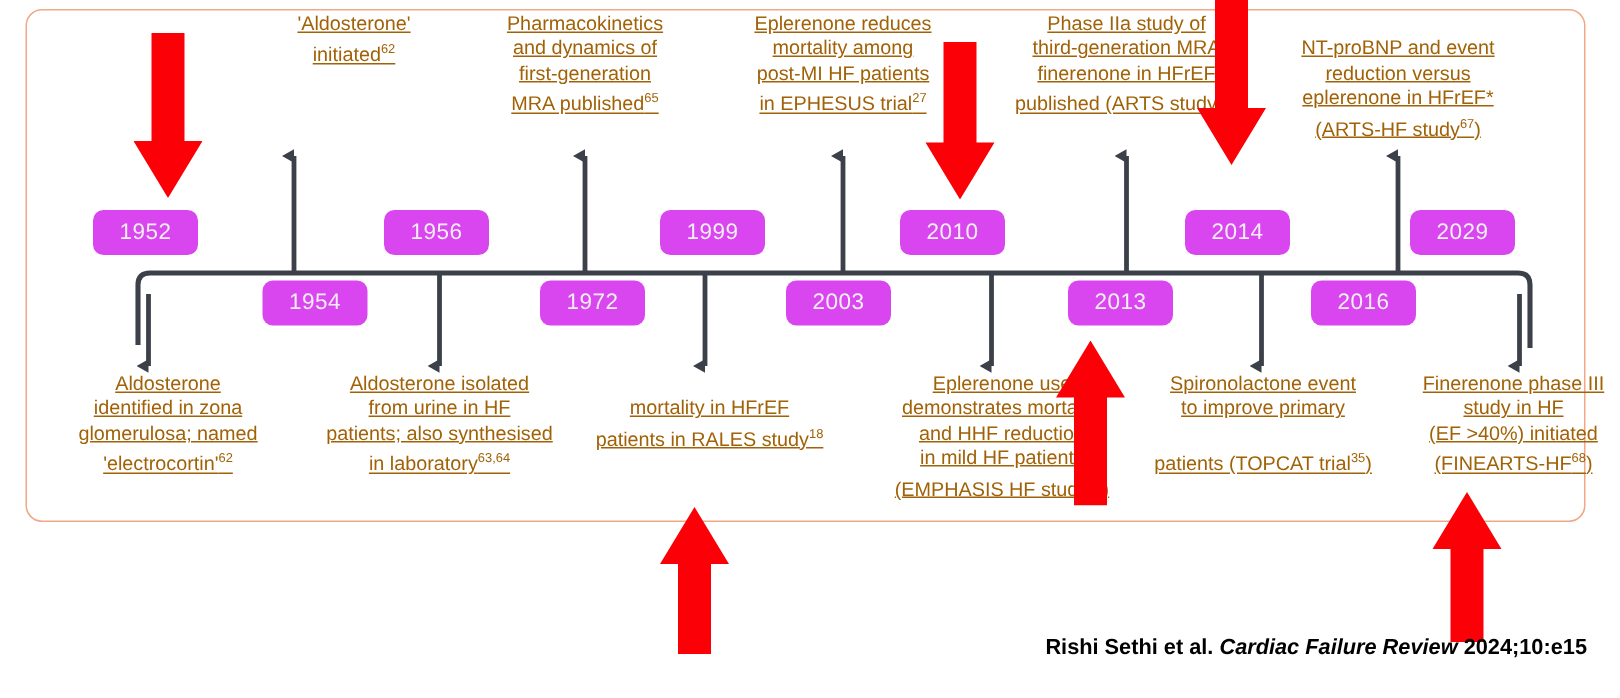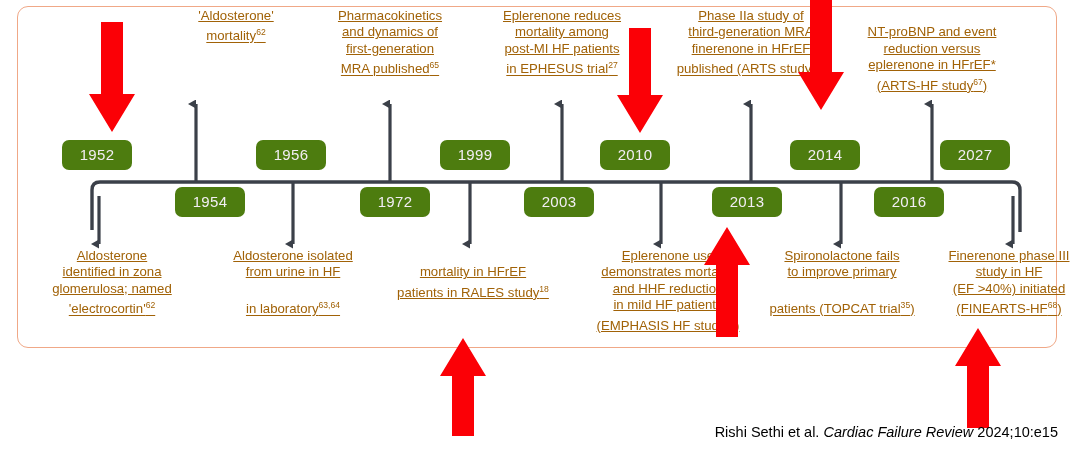--- a/index.html
+++ b/index.html
@@ -27,21 +27,21 @@
   
   #timeline-canvas{
     position:absolute;
     left:0; top:0; width:1080px; height:465px;
     pointer-events:none;
   }
 
   
   .year-chip{
     position:absolute;
-    background:#4d7c0f;
+    background:#d946ef;
     color:#f2eef4;
     border-radius:7px;
     font-size:15px;
     letter-spacing:.3px;
     height:30px;
     line-height:30px;
     text-align:center;
     width:70px;
     box-sizing:border-box;
   }
@@ -61,21 +61,21 @@
   .caption.top{ }
   .caption.bottom{ }
   .caption sup{ font-size:8.6px; }
 
   
   #citation{
     position:absolute;
     right:22px;
     top:424px;
     font-size:14.5px;
-    font-weight:normal;
+    font-weight:bold;
     color:#000000;
     white-space:nowrap;
   }
   #citation i{ font-style:italic; }
 </style>
 </head>
 <body>
 
 <div id="figure-frame"></div>
 
@@ -107,39 +107,39 @@
     <line x1="841" y1="182" x2="841" y2="244" marker-end="url(#arrowDown)"></line>
     <line x1="1013" y1="196" x2="1013" y2="244" marker-end="url(#arrowDown)"></line>
   </g>
 </svg>
 
 <div class="year-chip upper" style="left:62px">1952</div>
 <div class="year-chip upper" style="left:256px">1956</div>
 <div class="year-chip upper" style="left:440px">1999</div>
 <div class="year-chip upper" style="left:600px">2010</div>
 <div class="year-chip upper" style="left:790px">2014</div>
-<div class="year-chip upper" style="left:940px">2027</div>
+<div class="year-chip upper" style="left:940px">2029</div>
 
 <div class="year-chip lower" style="left:163px">1954</div>
 <div class="year-chip lower" style="left:348px">1972</div>
 <div class="year-chip lower" style="left:512px">2003</div>
 <div class="year-chip lower" style="left:700px">2013</div>
 <div class="year-chip lower" style="left:862px">2016</div>
 
-<div class="caption top" style="left:146px;top:8px;width:180px"><span>'Aldosterone'</span><br><span>mortality</span><sup>62</sup></div>
+<div class="caption top" style="left:146px;top:8px;width:180px"><span>'Aldosterone'</span><br><span>initiated</span><sup>62</sup></div>
 <div class="caption top" style="left:300px;top:8px;width:180px"><span>Pharmacokinetics</span><br><span>and dynamics of</span><br><span>first-generation</span><br><span>MRA published</span><sup>65</sup></div>
 <div class="caption top" style="left:468px;top:8px;width:188px"><span>Eplerenone reduces</span><br><span>mortality among</span><br><span>post-MI HF patients</span><br><span>in EPHESUS trial</span><sup>27</sup></div>
 <div class="caption top" style="left:648px;top:8px;width:206px"><span>Phase IIa study of</span><br><span>third-generation MRA</span><br><span>finerenone in HFrEF</span><br><span>published (ARTS study</span><sup>66</sup><span>)</span></div>
 <div class="caption top" style="left:818px;top:8px;width:228px"><br><span>NT-proBNP and event</span><br><span>reduction versus</span><br><span>eplerenone in HFrEF*</span><br><span>(ARTS-HF study</span><sup>67</sup><span>)</span></div>
 
 <div class="caption bottom" style="left:22px;top:248px;width:180px"><span>Aldosterone</span><br><span>identified in zona</span><br><span>glomerulosa; named</span><br><span>'electrocortin'</span><sup>62</sup></div>
-<div class="caption bottom" style="left:190px;top:248px;width:206px"><span>Aldosterone isolated</span><br><span>from urine in HF</span><br><br><span>in laboratory</span><sup>63,64</sup></div>
+<div class="caption bottom" style="left:190px;top:248px;width:206px"><span>Aldosterone isolated</span><br><span>from urine in HF</span><br><span>patients; also synthesised</span><br><span>in laboratory</span><sup>63,64</sup></div>
 <div class="caption bottom" style="left:372px;top:248px;width:202px"><br><span>mortality in HFrEF</span><br><span>patients in RALES study</span><sup>18</sup></div>
 <div class="caption bottom" style="left:570px;top:248px;width:196px"><span>Eplerenone use</span><br><span>demonstrates mortality</span><br><span>and HHF reduction</span><br><span>in mild HF patients</span><br><span>(EMPHASIS HF study</span><sup>24</sup><span>)</span></div>
-<div class="caption bottom" style="left:742px;top:248px;width:200px"><span>Spironolactone fails</span><br><span>to improve primary</span><br><br><span>patients (TOPCAT trial</span><sup>35</sup><span>)</span></div>
+<div class="caption bottom" style="left:742px;top:248px;width:200px"><span>Spironolactone event</span><br><span>to improve primary</span><br><br><span>patients (TOPCAT trial</span><sup>35</sup><span>)</span></div>
 <div class="caption bottom" style="left:918px;top:248px;width:182px"><span>Finerenone phase III</span><br><span>study in HF</span><br><span>(EF &gt;40%) initiated</span><br><span>(FINEARTS-HF</span><sup>68</sup><span>)</span></div>
 
 <div id="red-arrow-layer">
     <svg width="46" height="110" viewBox="0 0 46 110" style="position: absolute; left: 89px; top: 22px;">
       <path d="M 12 0 L 34 0 L 34 72 L 46 72 L 23 110 L 0 72 L 12 72 Z" fill="#fb0006"></path>
     </svg>
     <svg width="46" height="105" viewBox="0 0 46 105" style="position: absolute; left: 617px; top: 28px;">
       <path d="M 12 0 L 34 0 L 34 67 L 46 67 L 23 105 L 0 67 L 12 67 Z" fill="#fb0006"></path>
     </svg>
     <svg width="46" height="110" viewBox="0 0 46 110" style="position: absolute; left: 798px; top: 0px;">

